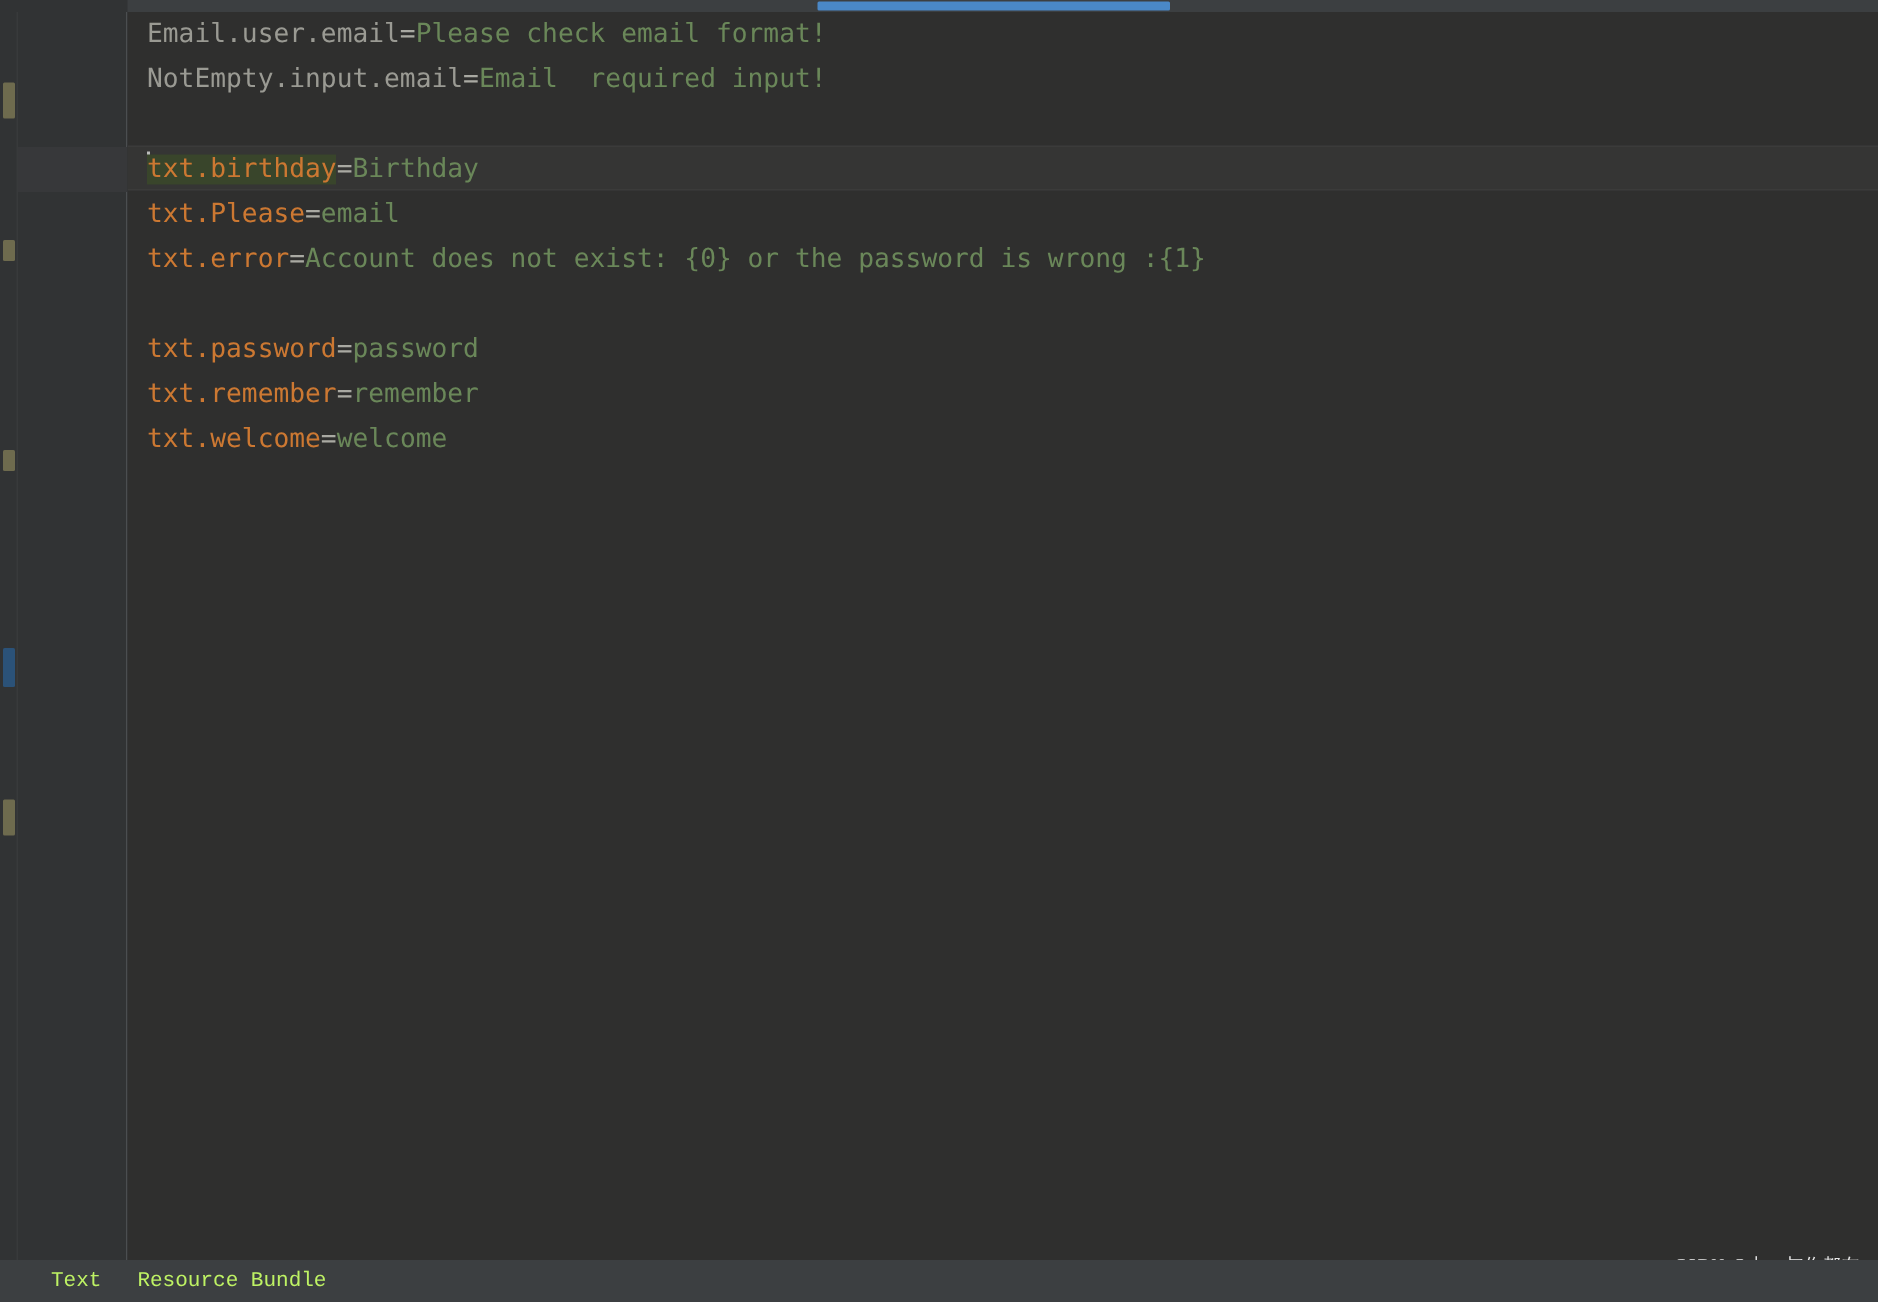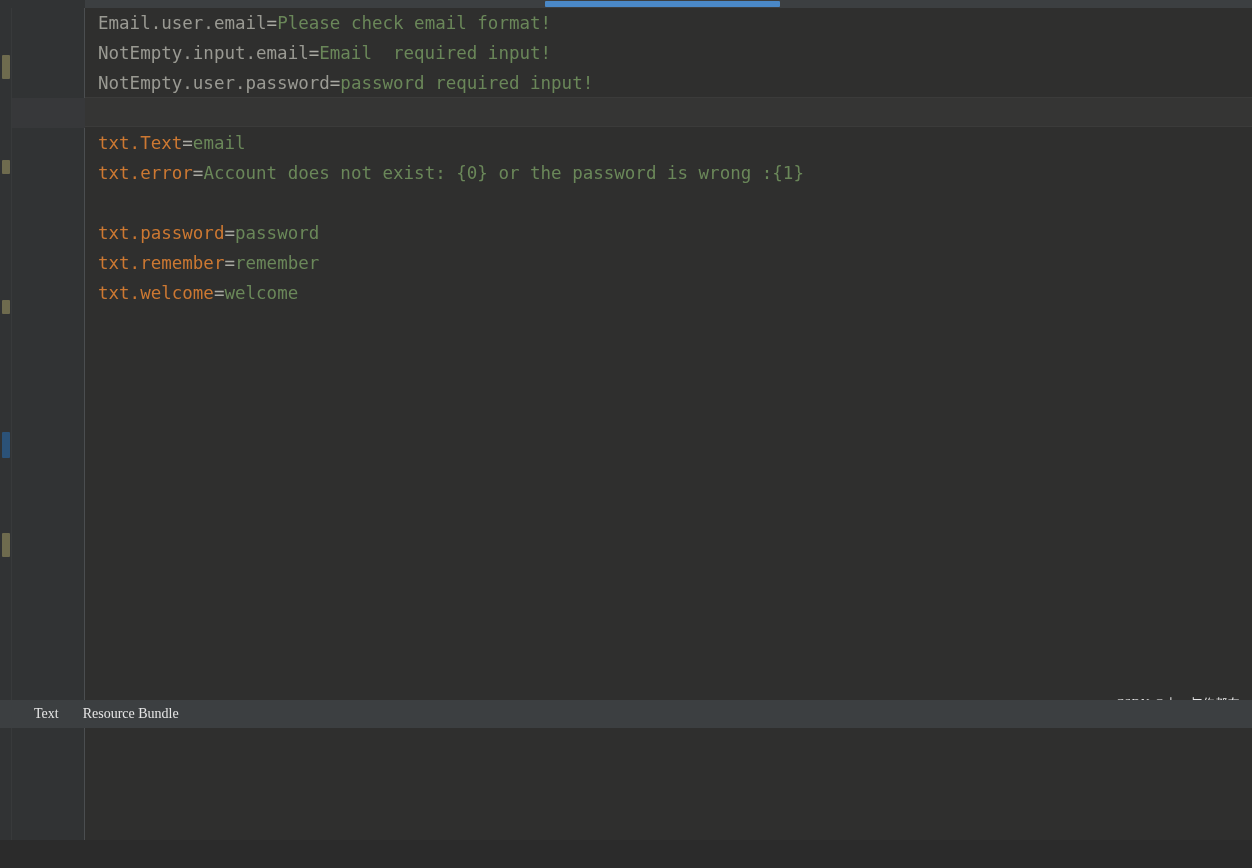--- a/index.html
+++ b/index.html
@@ -5,21 +5,21 @@
   * { margin:0; padding:0; box-sizing:border-box; }
   html, body {
     width: 1252px; height: 868px;
     background: #2b2b2b;
     font-family: "DejaVu Sans Mono", monospace;
     overflow: hidden;
   }
 
   #app {
     position: relative;
-    width: 1252px; height: 728px;
+    width: 1252px; height: 868px;
     background: #2f2f2e;
   }
 
   
   .top-scroll-track {
     position: absolute;
     left: 0; top: 0;
     width: 1252px; height: 8px;
     background: #3c3f41;
   }
@@ -132,23 +132,23 @@
     background: #3c3f41;
     display: flex;
     align-items: center;
   }
   .statusbar .tabs {
     display: flex;
     align-items: center;
     height: 28px;
   }
   .status-tab {
-    font-family: Liberation Serif, serif;
+    font-family: Liberation Mono, monospace;
     font-size: 14px;
-    color: #e5e5e5;
+    color: #bef264;
     padding: 0 12px;
     line-height: 28px;
     height: 28px;
     white-space: nowrap;
   }
   .status-tab.first { margin-left: 22px; }
 
   
   .watermark {
     position: absolute;
@@ -192,22 +192,22 @@
       <div class="ln" style="top: 218px;">8</div>
       <div class="ln" style="top: 248px;">9</div>
       <div class="ln" style="top: 278px;">10</div>
       <div class="ln" style="top: 308px;">11</div>
     </div>
 
   <div class="editor" id="editor">
       <div class="caret-line-hl" style="top: 89px;"></div>
       <div class="code-line" style="top: 0px;"><span><span class="k-gray">Email.user.email</span></span><span class="eq">=</span><span class="val">Please check email format!</span></div>
       <div class="code-line" style="top: 30px;"><span><span class="k-gray">NotEmpty.input.email</span></span><span class="eq">=</span><span class="val">Email  required input!</span></div>
-      <div class="code-line" style="top: 60px;"><span><span class="k-gray">NotEmpty.user.password</span></span><span class="eq">=</span><span class="val">password required input!</span></div>
-      <div class="code-line" style="top: 120px;"><span><span class="k-orange">txt.Text</span></span><span class="eq">=</span><span class="val">email</span></div>
+      <div class="code-line" style="top: 90px;"><span class="caret"></span><span class="sel"><span class="k-orange">txt.birthday</span></span><span class="eq">=</span><span class="val">Birthday</span></div>
+      <div class="code-line" style="top: 120px;"><span><span class="k-orange">txt.Please</span></span><span class="eq">=</span><span class="val">email</span></div>
       <div class="code-line" style="top: 150px;"><span><span class="k-orange">txt.error</span></span><span class="eq">=</span><span class="val">Account does not exist: {0} or the password is wrong :{1}</span></div>
       <div class="code-line" style="top: 210px;"><span><span class="k-orange">txt.password</span></span><span class="eq">=</span><span class="val">password</span></div>
       <div class="code-line" style="top: 240px;"><span><span class="k-orange">txt.remember</span></span><span class="eq">=</span><span class="val">remember</span></div>
       <div class="code-line" style="top: 270px; text-align: right;"><span><span class="k-orange">txt.welcome</span></span><span class="eq">=</span><span class="val">welcome</span></div>
     </div>
 
   <div class="watermark">CSDN @十一与你都在</div>
 
   <div class="statusbar">
     <div class="tabs" id="status-tabs">

